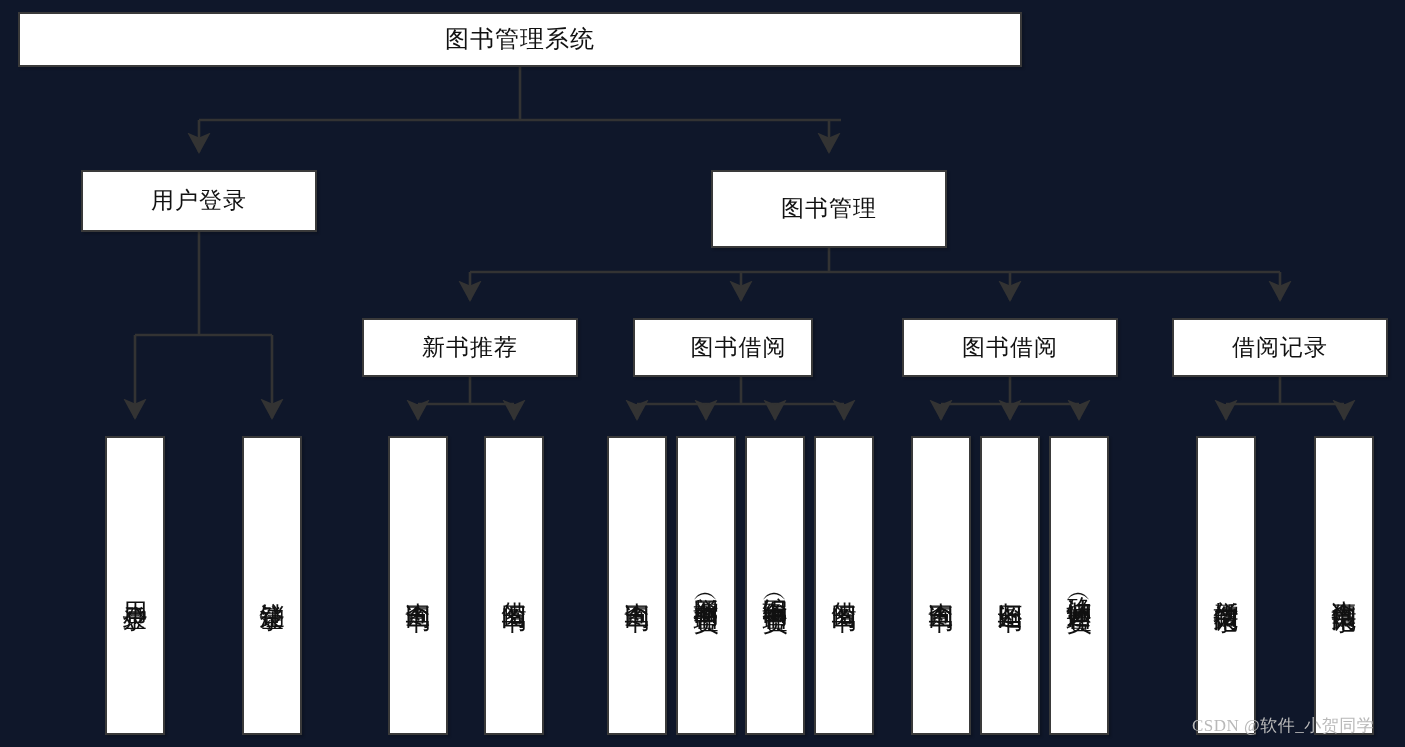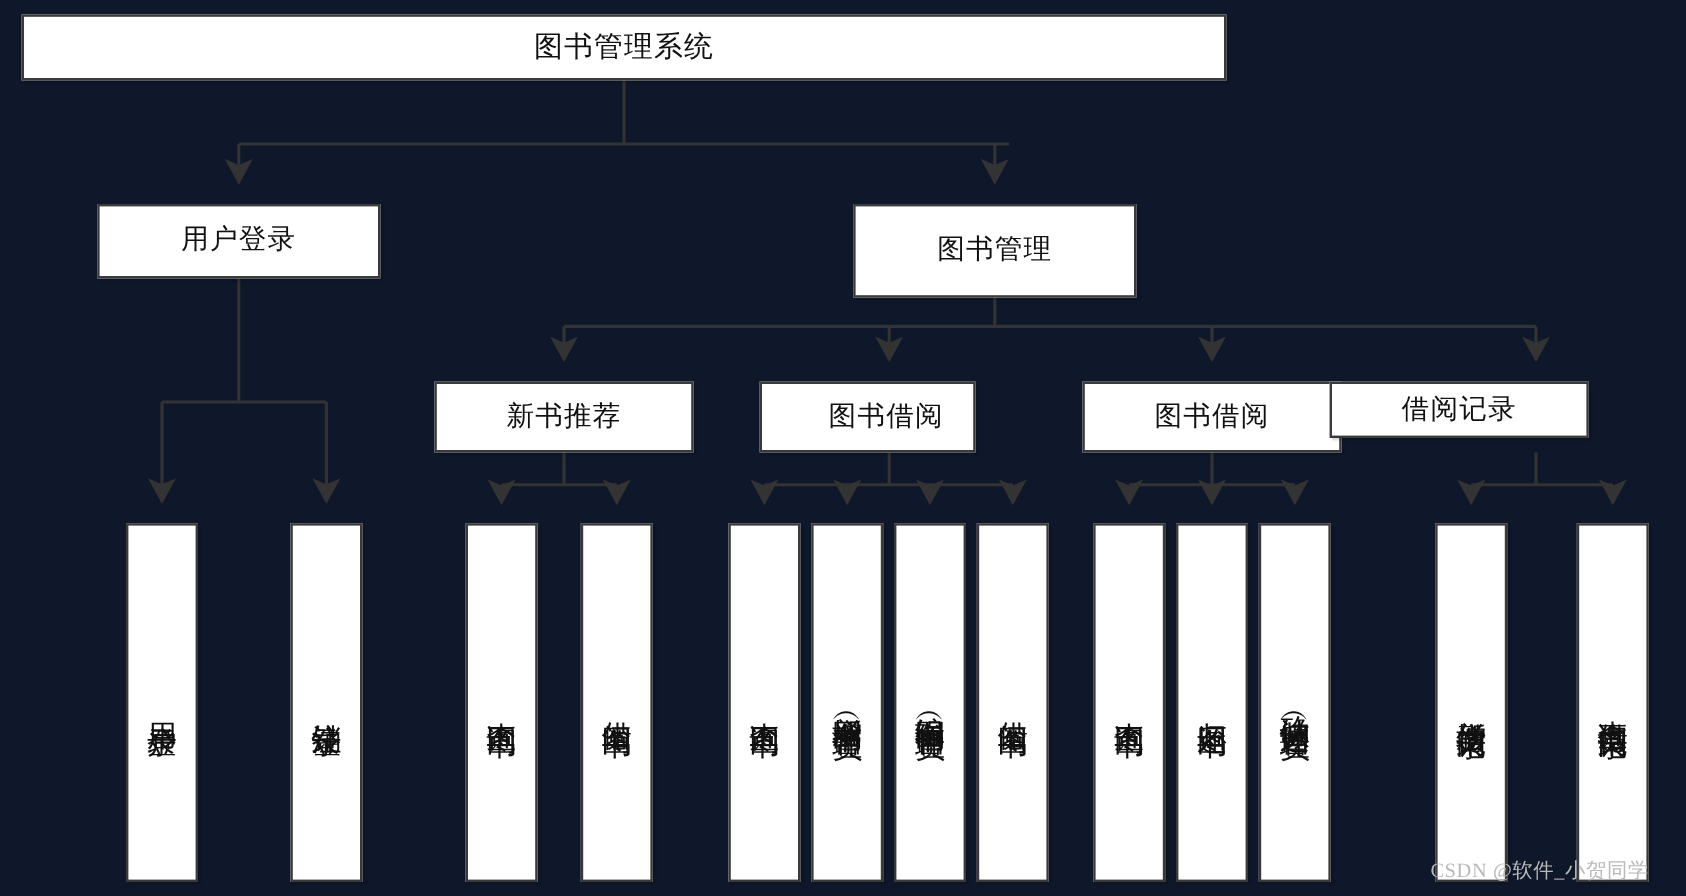--- a/index.html
+++ b/index.html
@@ -137,21 +137,21 @@
 
   <div class="node h" style="left:362px; top:318px; width:216px; height:59px;">
     <span class="lbl">新书推荐</span>
   </div>
   <div class="node h" style="left:633px; top:318px; width:180px; height:59px;padding-left:31px;">
     <span class="lbl">图书借阅</span>
   </div>
   <div class="node h" style="left:902px; top:318px; width:216px; height:59px;">
     <span class="lbl">图书借阅</span>
   </div>
-  <div class="node h" style="left:1108px; top:318px; width:216px; height:47px;">
+  <div class="node h" style="left:1172px; top:318px; width:216px; height:59px;">
     <span class="lbl">借阅记录</span>
   </div>
 
   <div class="node v" style="left:105px; top:436px; width:60px; height:299px;">
     <span class="lbl">用户登录</span>
   </div>
   <div class="node v" style="left:242px; top:436px; width:60px; height:299px;">
     <span class="lbl">注销登录</span>
   </div>
 

